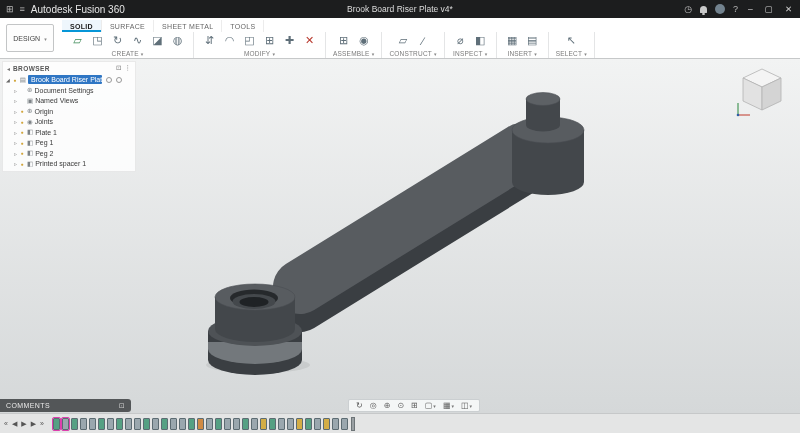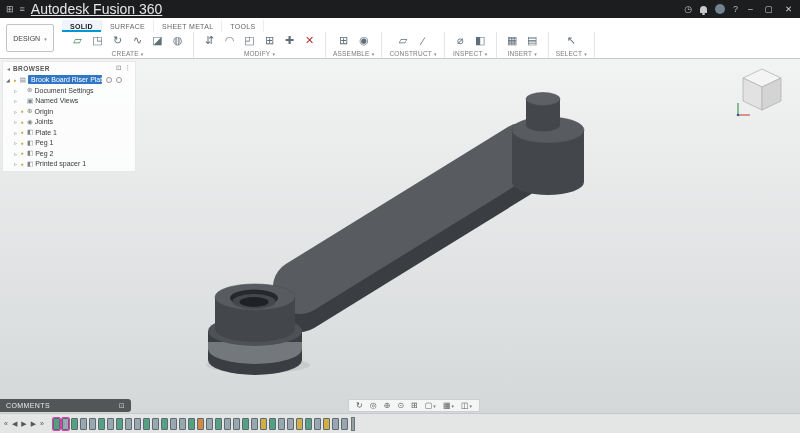--- a/index.html
+++ b/index.html
@@ -3,21 +3,21 @@
 <meta charset="utf-8">
 <style>
   * { margin:0; padding:0; box-sizing:border-box; }
   html,body { width:800px; height:433px; overflow:hidden;
     font-family:"Liberation Sans", sans-serif; background:#d8dadb; position:relative; }
 
   
   .titlebar { position:absolute; top:0; left:0; right:0; height:18px; background:#1c1d1e;
     display:flex; align-items:center; gap:6px; padding:0 6px; color:#c9c9c9; }
   .tb-ico { font-size:9px; line-height:18px; color:#b8b8b8; cursor:default; }
-  .app-title { font-size:14px; color:#e6e6e6; white-space:nowrap;text-decoration:underline; }
+  .app-title { font-size:10px; color:#e6e6e6; white-space:nowrap; }
   .doc-title { position:absolute; left:0; right:0; text-align:center; font-size:8.5px; color:#dddddd; }
   .tb-right { margin-left:auto; display:flex; align-items:center; gap:8px; z-index:2; }
   .bell { width:7px; height:7px; border-radius:4px 4px 1px 1px; background:#c9c9c9; position:relative; display:inline-block; }
   .bell::after { content:""; position:absolute; left:2px; bottom:-2.5px; width:2.5px; height:2px; border-radius:50%; background:#c9c9c9; }
   .avatar { width:10px; height:10px; border-radius:50%; background:#72828e; display:inline-block; }
   .help { font-size:9px; }
   .winctl { font-size:8.5px; color:#cfcfcf; padding:0 2px; }
 
   
   .ribbon { position:absolute; top:18px; left:0; right:0; height:41px; background:#ffffff; border-bottom:1px solid #c6c8c9; }
@@ -84,20 +84,21 @@
   .tl-tile.sel { outline:1px solid #dd3fae; }
   .tl-marker { width:4px; height:14px; background:#9aa0a3; border:1px solid #6d7477; margin-left:3px; }
 </style>
 </head>
 <body>
 
 <div class="titlebar">
   <span class="tb-ico">⊞</span>
   <span class="tb-ico">≡</span>
   <span class="app-title">Autodesk Fusion 360</span>
+  <span class="doc-title">Brook Board Riser Plate v4*</span>
   <div class="tb-right">
     <span class="tb-ico">◷</span>
     <span class="bell"></span>
     <span class="avatar"></span>
     <span class="tb-ico help">?</span>
     <span class="winctl">–</span>
     <span class="winctl">▢</span>
     <span class="winctl">✕</span>
   </div>
 </div>

